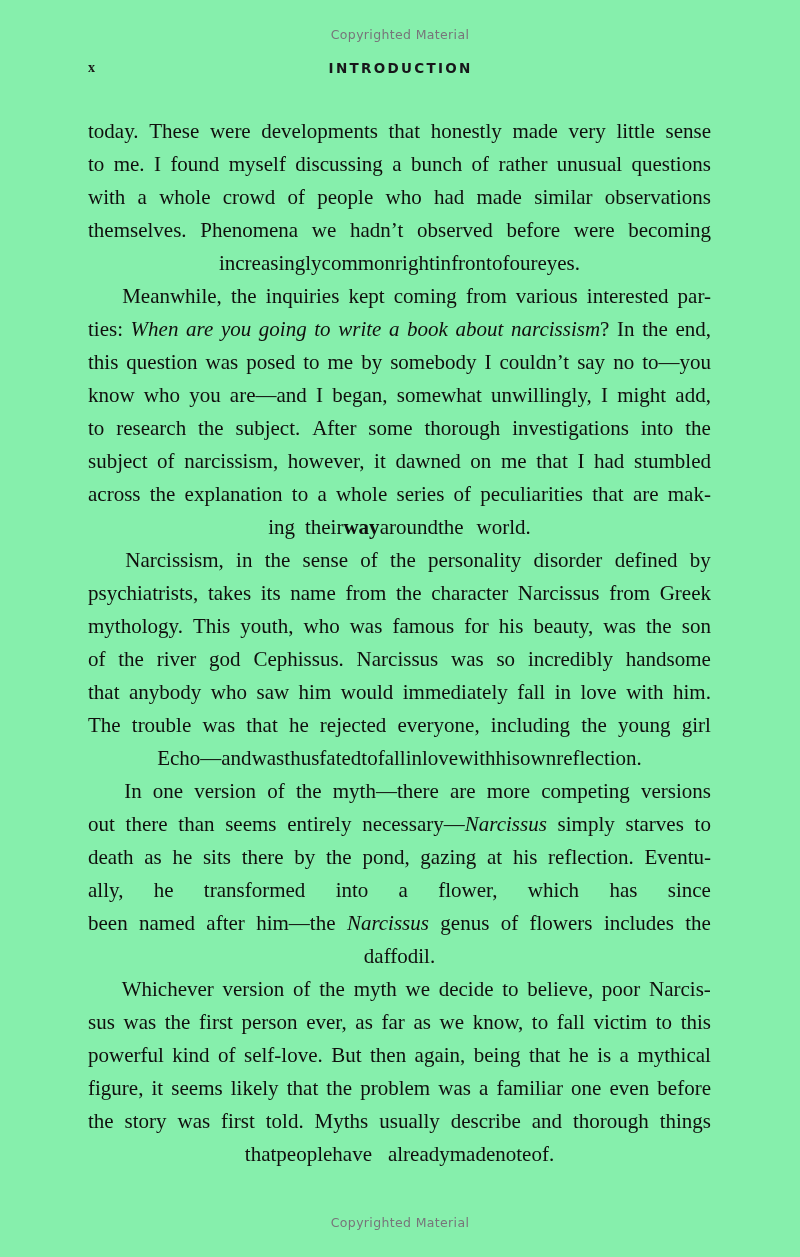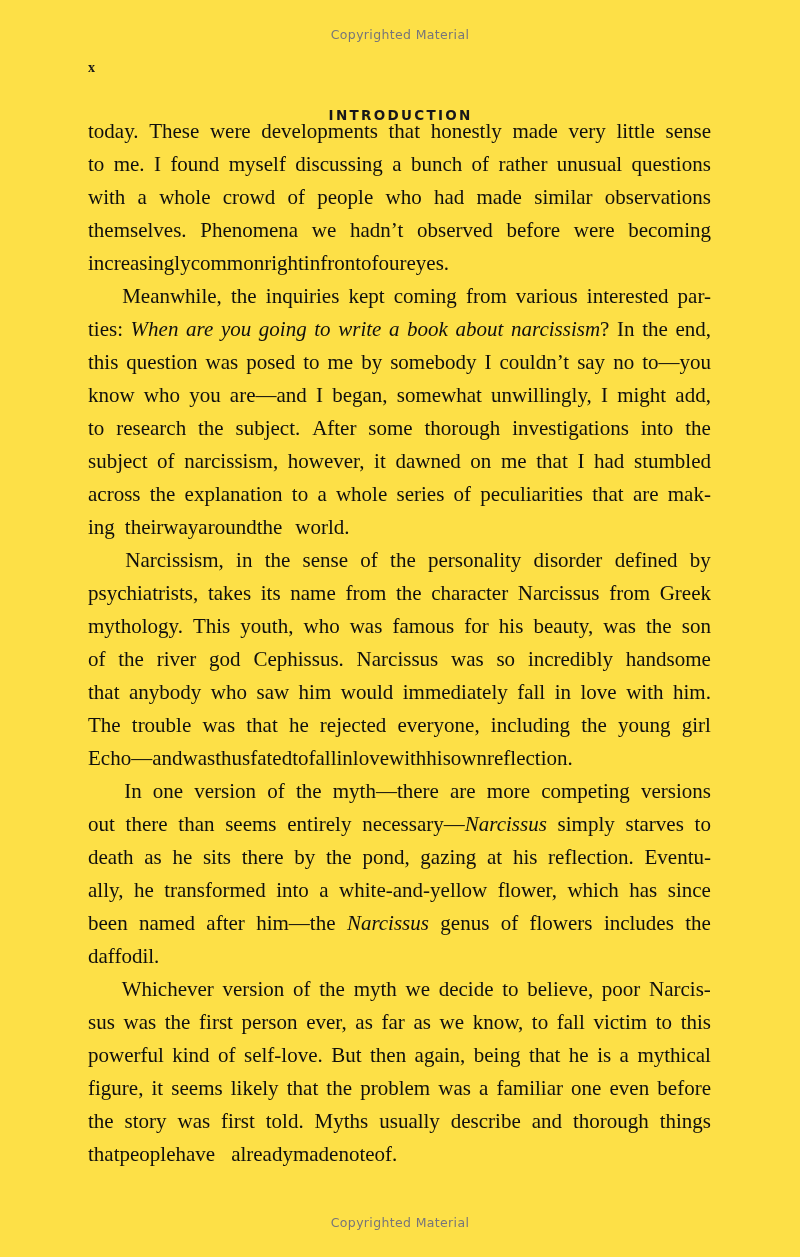--- a/index.html
+++ b/index.html
@@ -13,21 +13,21 @@
     height: 1257px;
     position: relative;
     font-family: "Liberation Serif", "DejaVu Serif", serif;
     color: #100f0d;
     overflow: hidden;
   }
 
   .page {
     position: absolute;
     inset: 0;
-    background: #fde047;
+    background: #86efac;
   }
 
   
   .copyright-mark {
     position: absolute;
     left: 0;
     width: 800px;
     text-align: center;
     font-family: "DejaVu Sans", "Liberation Sans", sans-serif;
     font-size: 12.5px;
@@ -61,21 +61,20 @@
     top: 0;
     width: 623px;
     text-align: center;
     font-family: "DejaVu Sans", "Liberation Sans", sans-serif;
     font-weight: 700;
     font-size: 13.5px;
     letter-spacing: 2.3px;
     color: #17161a;
     line-height: 20px;
     text-indent: 2.3px;
-    margin-top: 47px;
   }
 
   
   .textblock {
     position: absolute;
     left: 88px;
     top: 115px;
     width: 623px;
   }
   .para { margin: 0; }
@@ -85,21 +84,21 @@
     width: 623px;
     height: 33px;
     align-items: baseline;
     font-size: 21px;
     line-height: 33px;
     white-space: pre;
   }
   
   .line.just { justify-content: space-between; }
   
-  .line.last { justify-content: flex-start; }
+  .line.last { justify-content: center; }
   .line.last .w + .w { margin-left: 0; }
 
   .w { display: inline-block; white-space: pre; }
   .line.last .w { white-space: pre; }
 
   .indent { display: inline-block; width: 25px; flex: 0 0 25px; }
 
   em, .ital { font-style: italic; }
 </style>
 </head>
@@ -123,36 +122,36 @@
         <div class="line last"><span class="w">increasingly</span> <span class="w" style="margin-left: 0px;">common</span> <span class="w" style="margin-left: 0px;">right</span> <span class="w" style="margin-left: 0px;">in</span> <span class="w" style="margin-left: 0px;">front</span> <span class="w" style="margin-left: 0px;">of</span> <span class="w" style="margin-left: 0px;">our</span> <span class="w" style="margin-left: 0px;">eyes.</span></div>
       </div>
       <div class="para">
         <div class="line just"><span class="indent"></span><span class="w">Meanwhile,</span><span class="w">the</span><span class="w">inquiries</span><span class="w">kept</span><span class="w">coming</span><span class="w">from</span><span class="w">various</span><span class="w">interested</span><span class="w">par-</span></div>
         <div class="line just"><span class="w">ties:</span><span class="w"><em class="ital">When</em></span><span class="w"><em class="ital">are</em></span><span class="w"><em class="ital">you</em></span><span class="w"><em class="ital">going</em></span><span class="w"><em class="ital">to</em></span><span class="w"><em class="ital">write</em></span><span class="w"><em class="ital">a</em></span><span class="w"><em class="ital">book</em></span><span class="w"><em class="ital">about</em></span><span class="w"><em class="ital">narcissism</em>?</span><span class="w">In</span><span class="w">the</span><span class="w">end,</span></div>
         <div class="line just"><span class="w">this</span><span class="w">question</span><span class="w">was</span><span class="w">posed</span><span class="w">to</span><span class="w">me</span><span class="w">by</span><span class="w">somebody</span><span class="w">I</span><span class="w">couldn’t</span><span class="w">say</span><span class="w">no</span><span class="w">to—you</span></div>
         <div class="line just"><span class="w">know</span><span class="w">who</span><span class="w">you</span><span class="w">are—and</span><span class="w">I</span><span class="w">began,</span><span class="w">somewhat</span><span class="w">unwillingly,</span><span class="w">I</span><span class="w">might</span><span class="w">add,</span></div>
         <div class="line just"><span class="w">to</span><span class="w">research</span><span class="w">the</span><span class="w">subject.</span><span class="w">After</span><span class="w">some</span><span class="w">thorough</span><span class="w">investigations</span><span class="w">into</span><span class="w">the</span></div>
         <div class="line just"><span class="w">subject</span><span class="w">of</span><span class="w">narcissism,</span><span class="w">however,</span><span class="w">it</span><span class="w">dawned</span><span class="w">on</span><span class="w">me</span><span class="w">that</span><span class="w">I</span><span class="w">had</span><span class="w">stumbled</span></div>
         <div class="line just"><span class="w">across</span><span class="w">the</span><span class="w">explanation</span><span class="w">to</span><span class="w">a</span><span class="w">whole</span><span class="w">series</span><span class="w">of</span><span class="w">peculiarities</span><span class="w">that</span><span class="w">are</span><span class="w">mak-</span></div>
-        <div class="line last"><span class="w">ing</span> <span class="w" style="margin-left: 10px;">their</span> <span class="w" style="margin-left: 0px;">way</span> <span class="w" style="margin-left: 0px;">around</span> <span class="w" style="margin-left: 0px;">the</span> <span class="w" style="margin-left: 13px;">world.</span></div>
+        <div class="line last"><span class="w">ing</span> <span class="w" style="margin-left: 10px;">their</span> <span class="w" style="margin-left: 0px; font-weight: bold;">way</span> <span class="w" style="margin-left: 0px;">around</span> <span class="w" style="margin-left: 0px;">the</span> <span class="w" style="margin-left: 13px;">world.</span></div>
       </div>
       <div class="para">
         <div class="line just"><span class="indent"></span><span class="w">Narcissism,</span><span class="w">in</span><span class="w">the</span><span class="w">sense</span><span class="w">of</span><span class="w">the</span><span class="w">personality</span><span class="w">disorder</span><span class="w">defined</span><span class="w">by</span></div>
         <div class="line just"><span class="w">psychiatrists,</span><span class="w">takes</span><span class="w">its</span><span class="w">name</span><span class="w">from</span><span class="w">the</span><span class="w">character</span><span class="w">Narcissus</span><span class="w">from</span><span class="w">Greek</span></div>
         <div class="line just"><span class="w">mythology.</span><span class="w">This</span><span class="w">youth,</span><span class="w">who</span><span class="w">was</span><span class="w">famous</span><span class="w">for</span><span class="w">his</span><span class="w">beauty,</span><span class="w">was</span><span class="w">the</span><span class="w">son</span></div>
         <div class="line just"><span class="w">of</span><span class="w">the</span><span class="w">river</span><span class="w">god</span><span class="w">Cephissus.</span><span class="w">Narcissus</span><span class="w">was</span><span class="w">so</span><span class="w">incredibly</span><span class="w">handsome</span></div>
         <div class="line just"><span class="w">that</span><span class="w">anybody</span><span class="w">who</span><span class="w">saw</span><span class="w">him</span><span class="w">would</span><span class="w">immediately</span><span class="w">fall</span><span class="w">in</span><span class="w">love</span><span class="w">with</span><span class="w">him.</span></div>
         <div class="line just"><span class="w">The</span><span class="w">trouble</span><span class="w">was</span><span class="w">that</span><span class="w">he</span><span class="w">rejected</span><span class="w">everyone,</span><span class="w">including</span><span class="w">the</span><span class="w">young</span><span class="w">girl</span></div>
         <div class="line last"><span class="w">Echo—and</span> <span class="w" style="margin-left: 0px;">was</span> <span class="w" style="margin-left: 0px;">thus</span> <span class="w" style="margin-left: 0px;">fated</span> <span class="w" style="margin-left: 0px;">to</span> <span class="w" style="margin-left: 0px;">fall</span> <span class="w" style="margin-left: 0px;">in</span> <span class="w" style="margin-left: 0px;">love</span> <span class="w" style="margin-left: 0px;">with</span> <span class="w" style="margin-left: 0px;">his</span> <span class="w" style="margin-left: 0px;">own</span> <span class="w" style="margin-left: 0px;">reflection.</span></div>
       </div>
       <div class="para">
         <div class="line just"><span class="indent"></span><span class="w">In</span><span class="w">one</span><span class="w">version</span><span class="w">of</span><span class="w">the</span><span class="w">myth—there</span><span class="w">are</span><span class="w">more</span><span class="w">competing</span><span class="w">versions</span></div>
         <div class="line just"><span class="w">out</span><span class="w">there</span><span class="w">than</span><span class="w">seems</span><span class="w">entirely</span><span class="w">necessary—<em class="ital">Narcissus</em></span><span class="w">simply</span><span class="w">starves</span><span class="w">to</span></div>
         <div class="line just"><span class="w">death</span><span class="w">as</span><span class="w">he</span><span class="w">sits</span><span class="w">there</span><span class="w">by</span><span class="w">the</span><span class="w">pond,</span><span class="w">gazing</span><span class="w">at</span><span class="w">his</span><span class="w">reflection.</span><span class="w">Eventu-</span></div>
-        <div class="line just"><span class="w">ally,</span><span class="w">he</span><span class="w">transformed</span><span class="w">into</span><span class="w">a</span><span class="w">white-and-yellow</span><span class="w">flower,</span><span class="w">which</span><span class="w">has</span><span class="w">since</span></div>
+        <div class="line just"><span class="w">ally,</span><span class="w">he</span><span class="w">transformed</span><span class="w">into</span><span class="w">a</span><span class="w">flower,</span><span class="w">which</span><span class="w">has</span><span class="w">since</span></div>
         <div class="line just"><span class="w">been</span><span class="w">named</span><span class="w">after</span><span class="w">him—the</span><span class="w"><em class="ital">Narcissus</em></span><span class="w">genus</span><span class="w">of</span><span class="w">flowers</span><span class="w">includes</span><span class="w">the</span></div>
         <div class="line last"><span class="w">daffodil.</span></div>
       </div>
       <div class="para">
         <div class="line just"><span class="indent"></span><span class="w">Whichever</span><span class="w">version</span><span class="w">of</span><span class="w">the</span><span class="w">myth</span><span class="w">we</span><span class="w">decide</span><span class="w">to</span><span class="w">believe,</span><span class="w">poor</span><span class="w">Narcis-</span></div>
         <div class="line just"><span class="w">sus</span><span class="w">was</span><span class="w">the</span><span class="w">first</span><span class="w">person</span><span class="w">ever,</span><span class="w">as</span><span class="w">far</span><span class="w">as</span><span class="w">we</span><span class="w">know,</span><span class="w">to</span><span class="w">fall</span><span class="w">victim</span><span class="w">to</span><span class="w">this</span></div>
         <div class="line just"><span class="w">powerful</span><span class="w">kind</span><span class="w">of</span><span class="w">self-love.</span><span class="w">But</span><span class="w">then</span><span class="w">again,</span><span class="w">being</span><span class="w">that</span><span class="w">he</span><span class="w">is</span><span class="w">a</span><span class="w">mythical</span></div>
         <div class="line just"><span class="w">figure,</span><span class="w">it</span><span class="w">seems</span><span class="w">likely</span><span class="w">that</span><span class="w">the</span><span class="w">problem</span><span class="w">was</span><span class="w">a</span><span class="w">familiar</span><span class="w">one</span><span class="w">even</span><span class="w">before</span></div>
         <div class="line just"><span class="w">the</span><span class="w">story</span><span class="w">was</span><span class="w">first</span><span class="w">told.</span><span class="w">Myths</span><span class="w">usually</span><span class="w">describe</span><span class="w">and</span><span class="w">thorough</span><span class="w">things</span></div>
         <div class="line last"><span class="w">that</span> <span class="w" style="margin-left: 0px;">people</span> <span class="w" style="margin-left: 0px;">have</span> <span class="w" style="margin-left: 16px;">already</span> <span class="w" style="margin-left: 0px;">made</span> <span class="w" style="margin-left: 0px;">note</span> <span class="w" style="margin-left: 0px;">of.</span></div>

